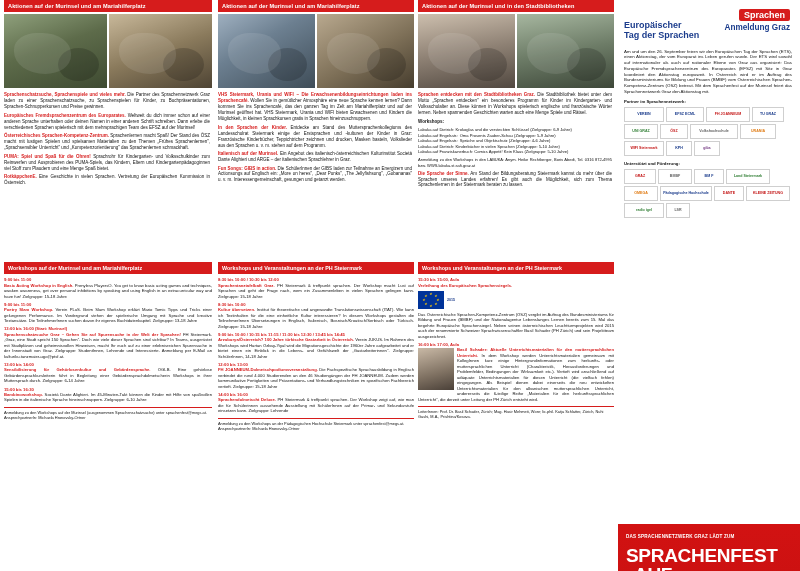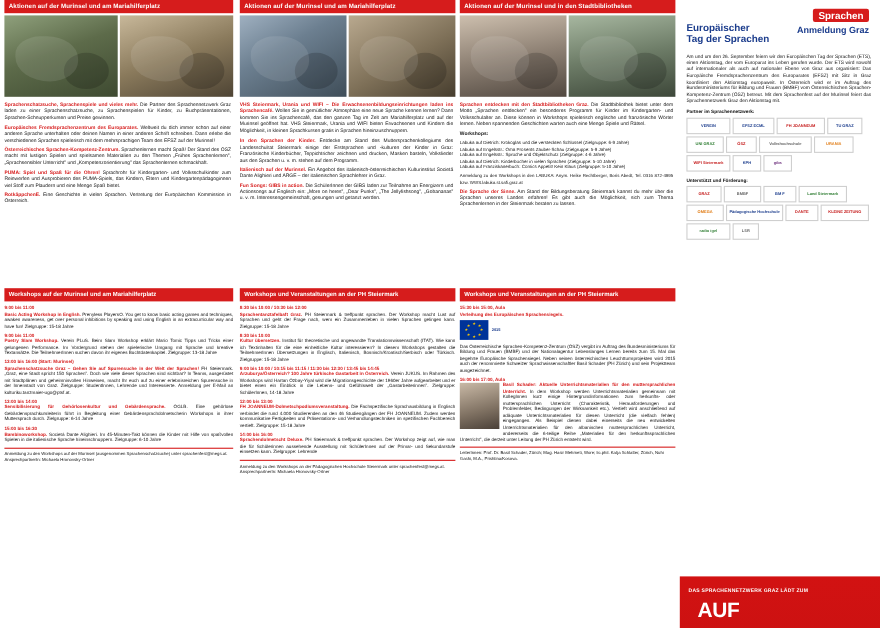--- a/index.html
+++ b/index.html
@@ -275,19 +275,20 @@
           <span class="headshot"></span>
           <span class="t">Basil Schader: Aktuelle Unterrichtsmaterialien für den muttersprachlichen Unterricht.</span><span> In dem Workshop werden Unterrichtsmaterialien gemeinsam mit KollegInnen kurz einige Hintergrundinformationen zum herkunfts- oder muttersprachlichen Unterricht (Charakteristik, Herausforderungen und Problemfelder, Bedingungen der Wirksamkeit etc.). Vertieft wird anschließend auf adäquate Unterrichtsmaterialien für diesen Unterricht (die vielfach fehlen) eingegangen. Als Beispiel dienen dabei einerseits die neu entwickelten Unterrichtsmaterialien für den albanischen muttersprachlichen Unterricht, andererseits die 6-teilige Reihe „Materialien für den herkunftssprachlichen Unterricht", die derzeit unter Leitung der PH Zürich entsteht wird.</span>
         </p>
       </div>
       <div class="ws-foot">LeiterInnen: Prof. Dr. Basil Schader, Zürich; Mag. Hasir Mehmeti, Wore; lic.phil. Katja Schlatter, Zürich, Nuhi Gashi, M.A., Prishtina/Kosova.</div>
     </div>
 
     <div class="promo">
       <div class="kicker">DAS SPRACHENNETZWERK GRAZ LÄDT ZUM</div>
       <div class="big">
+        <span>SPRACHENFEST</span>
         <span class="l2">AUF</span>
         
       </div>
 
     </div>
   </div>
 </div>
 
 </body></html>

